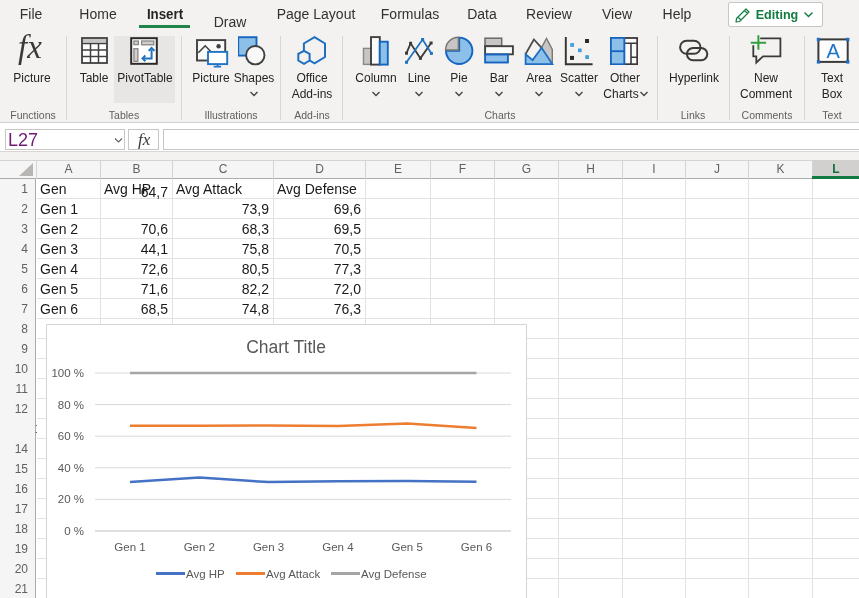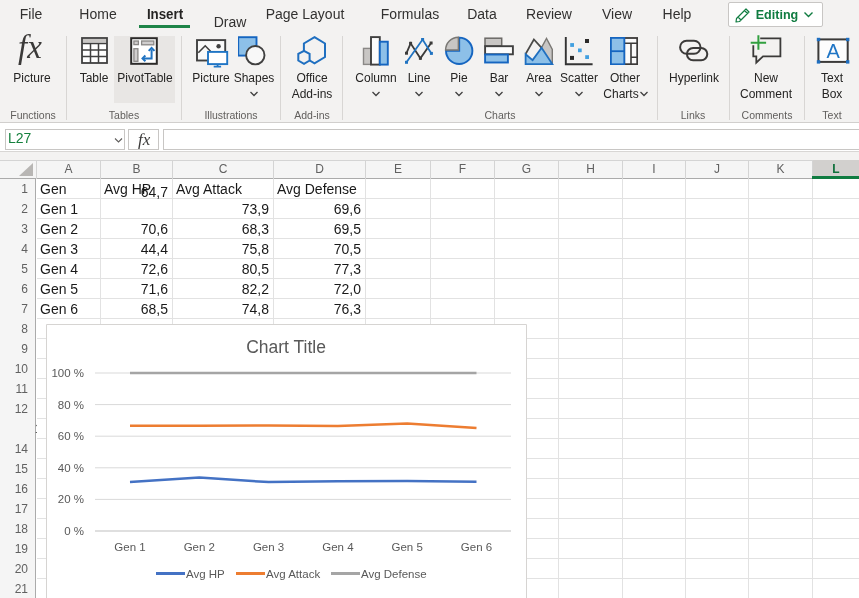--- a/index.html
+++ b/index.html
@@ -15,21 +15,21 @@
 .cell{position:absolute;height:20px;line-height:20px;font-size:14px;color:#191919;white-space:nowrap;}
 .num{text-align:right;}
 .vline{position:absolute;width:1px;background:#e2e2e2;}
 </style></head>
 <body>
 
 <div class="abs" style="left:0;top:0;width:859px;height:30px;background:#f3f2f1;"></div>
 <div class="tab" style="left:31px;">File</div>
 <div class="tab" style="left:98px;">Home</div>
 <div class="tab" style="left:230px;margin-top:8px;">Draw</div>
-<div class="tab" style="left:305px;text-align:center;">Page Layout</div>
+<div class="tab" style="left:316px;text-align:center;">Page Layout</div>
 <div class="tab" style="left:410px;">Formulas</div>
 <div class="tab" style="left:482px;">Data</div>
 <div class="tab" style="left:549px;">Review</div>
 <div class="tab" style="left:617px;">View</div>
 <div class="tab" style="left:677px;">Help</div>
 <div class="abs" style="left:140px;top:6px;width:50px;text-align:center;font-size:14px;font-weight:bold;color:#252423;transform:scaleX(0.95);">Insert</div>
 <div class="abs" style="left:139px;top:25px;width:51px;height:3px;background:#1e8448;"></div>
 <div class="abs" style="left:728px;top:2px;width:95px;height:25px;background:#fff;border:1px solid #c8c6c4;border-radius:2px;"></div>
 <svg class="abs" style="left:735px;top:6px;" width="17" height="17" viewBox="0 0 17 17">
 <path d="M1.5 12.5 L11 3 L14 6 L4.5 15.5 L1 16 Z M9.5 4.5 L12.5 7.5 M3 11 L6 14" fill="none" stroke="#107C41" stroke-width="1.2" stroke-linejoin="round"></path>
@@ -194,21 +194,21 @@
 <rect x="2.8" y="2.8" width="3.4" height="3.4"></rect>
       <rect x="32" y="2.8" width="3.4" height="3.4"></rect>
 <rect x="2.8" y="25.2" width="3.4" height="3.4"></rect>
       <rect x="32" y="25.2" width="3.4" height="3.4"></rect>
 </g>
 </svg>
 <div class="ilabel" style="left:832px;top:71px;">Text</div>
 <div class="ilabel" style="left:832px;top:87px;">Box</div>
 <div class="abs" style="left:0;top:124px;width:859px;height:28px;background:#fff;border-bottom:1px solid #d8d6d4;"></div>
 <div class="abs" style="left:5px;top:129px;width:120px;height:21px;background:#fff;border:1px solid #c8c6c4;"></div>
-<div class="abs" style="left:8px;top:130px;font-size:14px;color:#15803d;">L27</div>
+<div class="abs" style="left:8px;top:130px;font-size:18px;color:#701a75;">L27</div>
 <svg class="abs" style="left:114px;top:137px;" width="9" height="7" viewBox="0 0 9 7">
     <path d="M1 1.5 L4.5 5 L8 1.5" fill="none" stroke="#605e5c" stroke-width="1.1"></path>
   </svg>
 <div class="abs" style="left:128px;top:129px;width:31px;height:21px;background:#fff;border:1px solid #c8c6c4;"></div>
 <div class="abs" style="left:163px;top:129px;width:697px;height:21px;background:#fff;border:1px solid #c8c6c4;"></div>
 <div class="abs" style="left:138px;top:129.5px;font-family:'Liberation Serif',serif;font-style:italic;font-size:17px;color:#3b3a39;">fx</div>
 <div class="abs" style="left:0;top:152px;width:859px;height:8px;background:#f3f2f1;"></div>
 <div class="abs" style="left:0;top:160px;width:859px;height:19px;background:#f5f5f5;border-top:1px solid #d4d4d4;border-bottom:1px solid #ababab;"></div>
 <div class="abs" style="left:19px;top:163px;width:0;height:0;border-left:14px solid transparent;border-bottom:13px solid #b8b6b4;"></div>
 <div class="colhead" style="left:36px;width:64px;">A</div>
@@ -265,21 +265,21 @@
 <div class="cell" style="left:277px;top:179px;">Avg Defense</div>
 <div class="cell" style="left:40px;top:199px;width:59px;">Gen 1</div>
 <div class="cell num" style="left:100px;top:182px;width:68px;padding-left:28px;">64,7</div>
 <div class="cell num" style="left:172px;top:199px;width:97px;">73,9</div>
 <div class="cell num" style="left:273px;top:199px;width:88px;">69,6</div>
 <div class="cell" style="left:40px;top:219px;width:59px;">Gen 2</div>
 <div class="cell num" style="left:100px;top:219px;width:68px;">70,6</div>
 <div class="cell num" style="left:172px;top:219px;width:97px;">68,3</div>
 <div class="cell num" style="left:273px;top:219px;width:88px;">69,5</div>
 <div class="cell" style="left:40px;top:239px;width:59px;">Gen 3</div>
-<div class="cell num" style="left:100px;top:239px;width:68px;">44,4</div>
+<div class="cell num" style="left:100px;top:239px;width:68px;">44,1</div>
 <div class="cell num" style="left:172px;top:239px;width:97px;">75,8</div>
 <div class="cell num" style="left:273px;top:239px;width:88px;">70,5</div>
 <div class="cell" style="left:40px;top:259px;width:59px;">Gen 4</div>
 <div class="cell num" style="left:100px;top:259px;width:68px;">72,6</div>
 <div class="cell num" style="left:172px;top:259px;width:97px;">80,5</div>
 <div class="cell num" style="left:273px;top:259px;width:88px;">77,3</div>
 <div class="cell" style="left:40px;top:279px;width:59px;">Gen 5</div>
 <div class="cell num" style="left:100px;top:279px;width:68px;">71,6</div>
 <div class="cell num" style="left:172px;top:279px;width:97px;">82,2</div>
 <div class="cell num" style="left:273px;top:279px;width:88px;">72,0</div>

